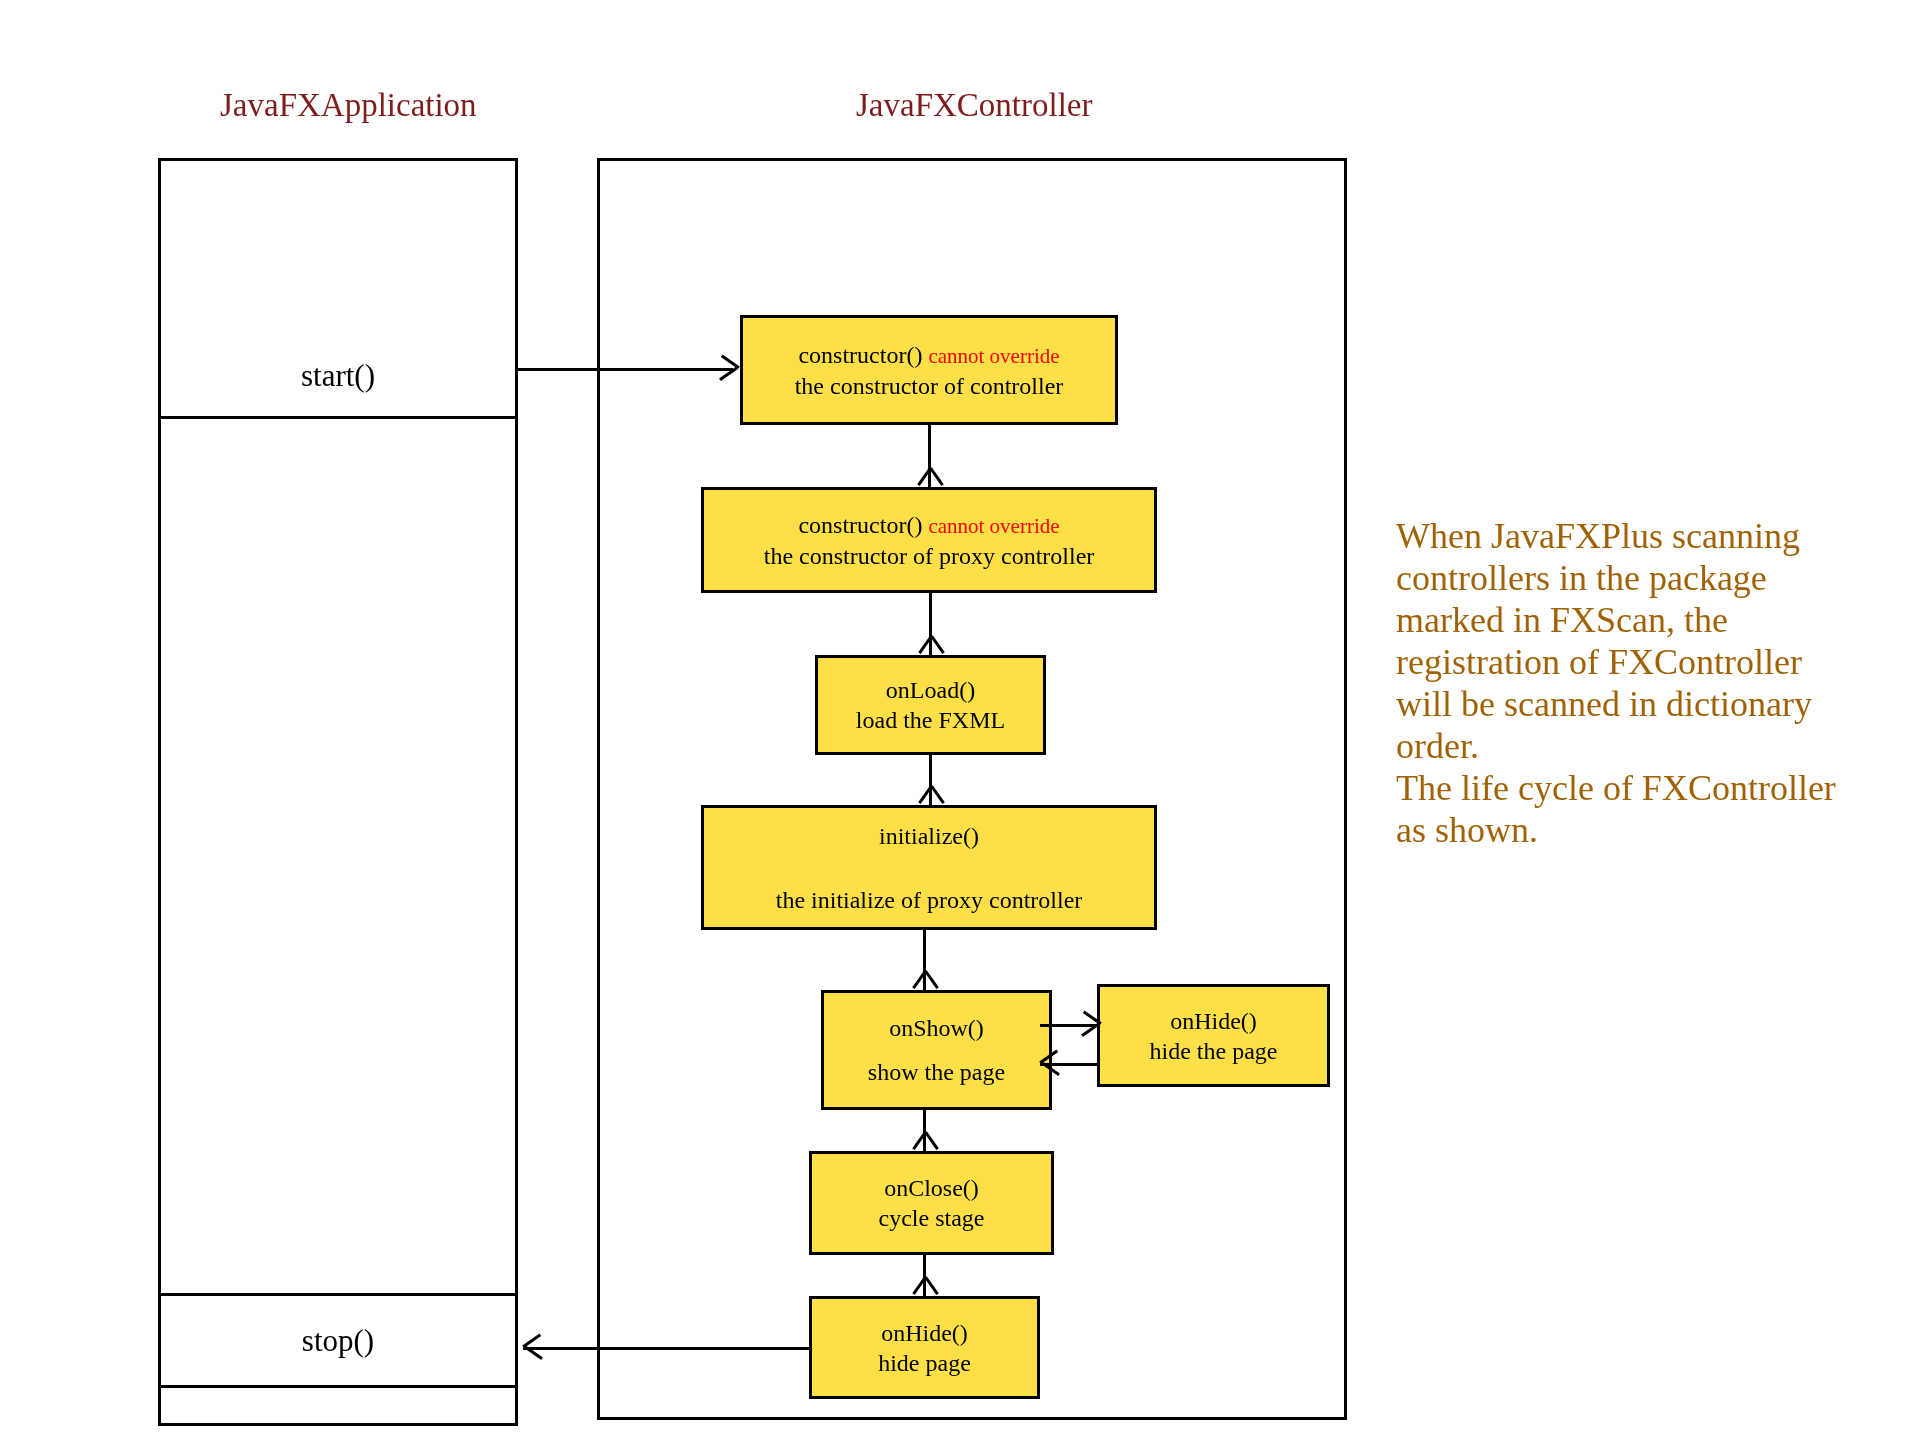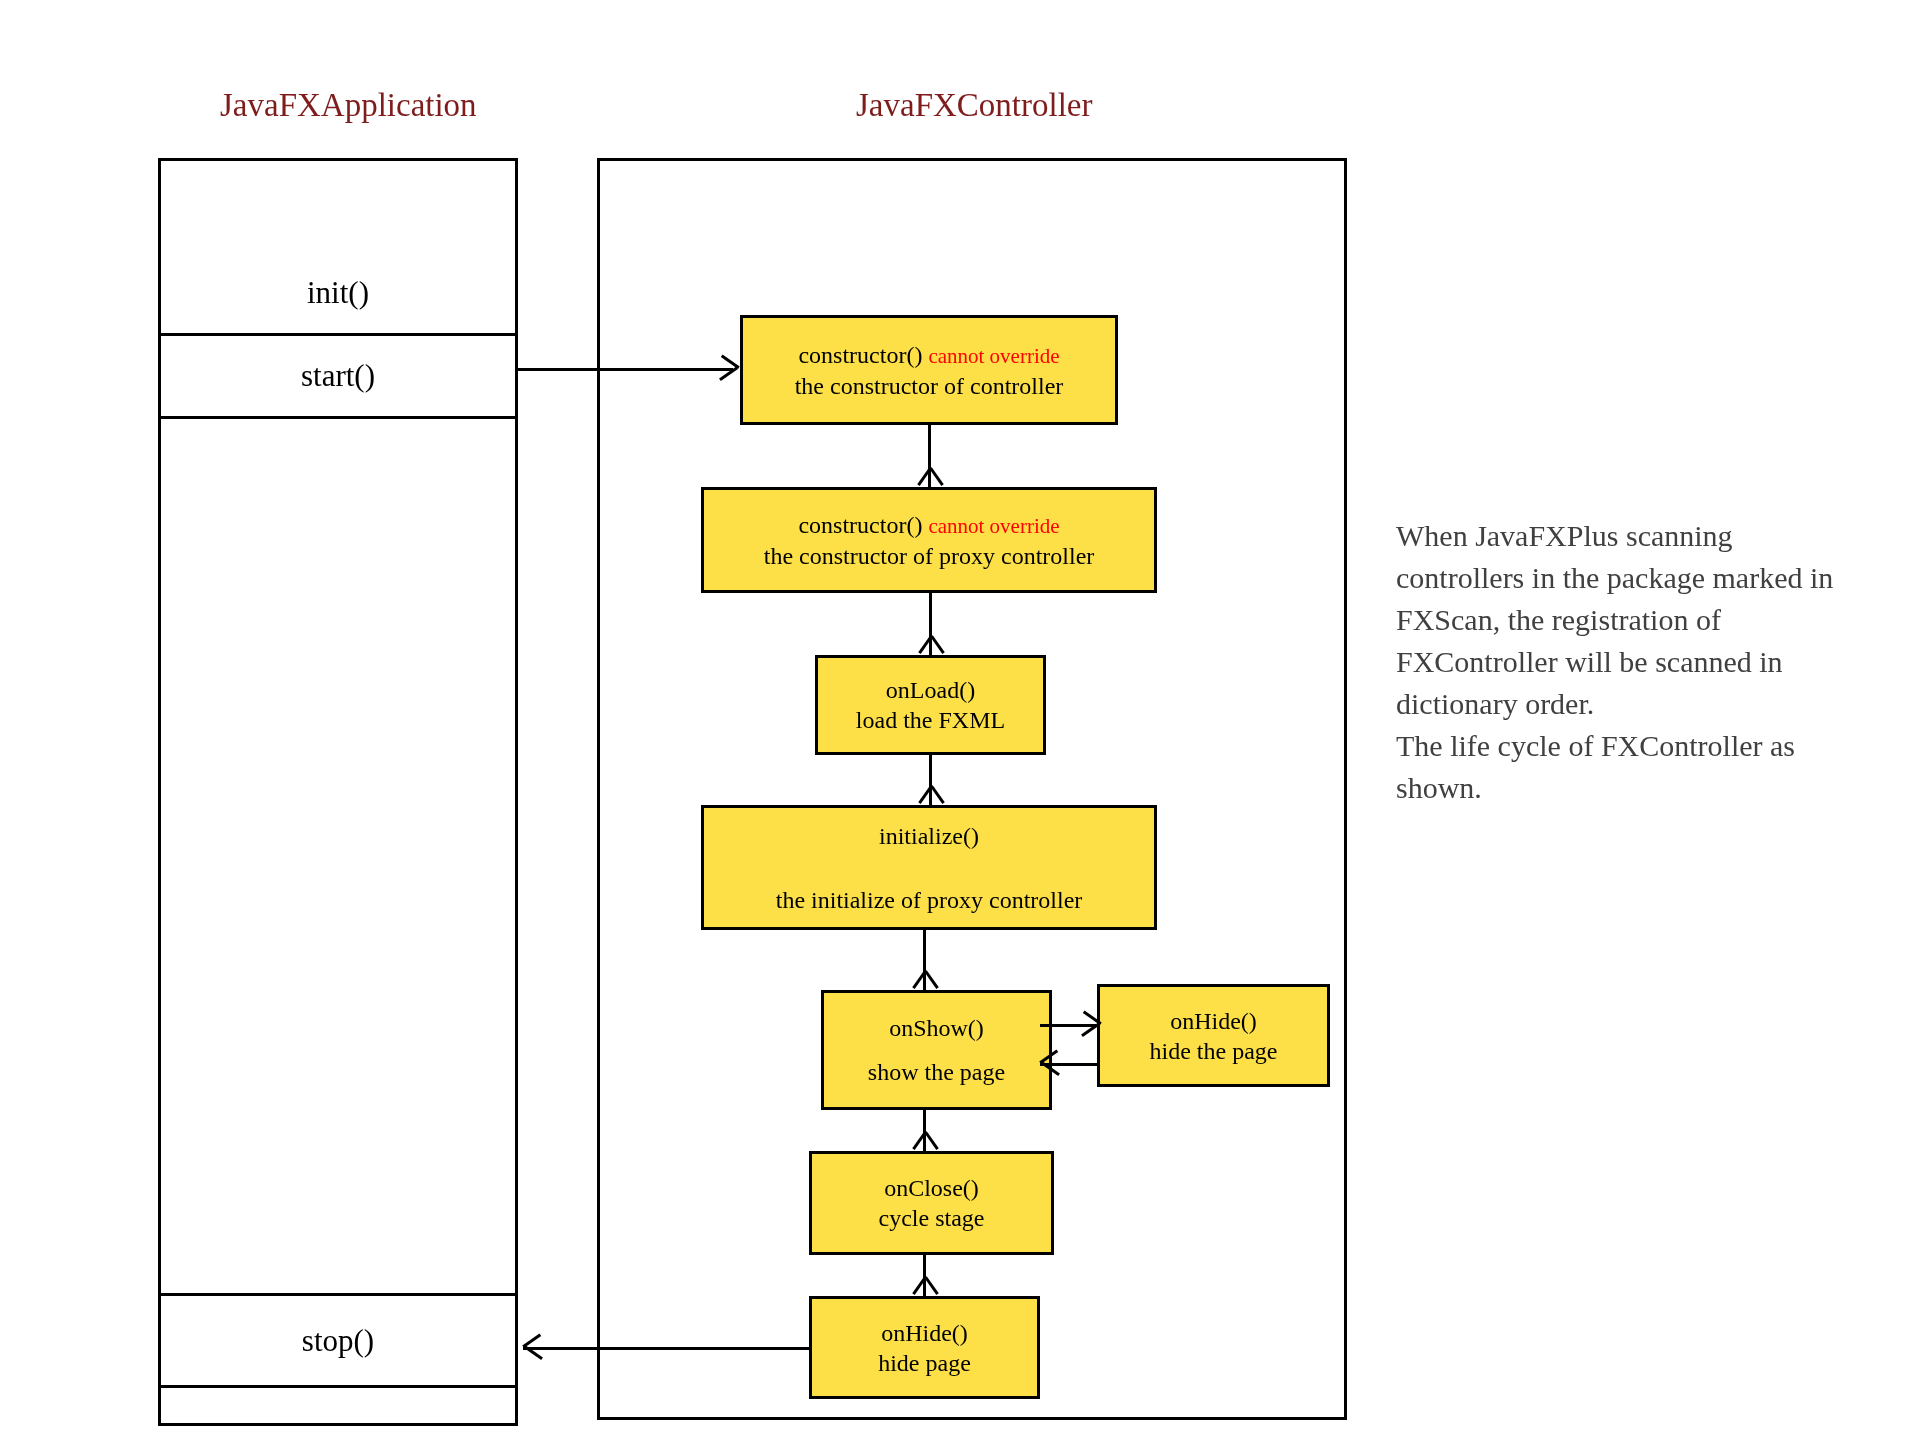--- a/index.html
+++ b/index.html
@@ -133,42 +133,39 @@
     height: 21px;
     background: #000;
     left: 0;
   }
   .arrow-left::before { top: 0; transform-origin: top left; transform: rotate(-55deg); }
   .arrow-left::after  { top: 0; transform-origin: top left; transform: rotate(-125deg); }
 
   
   .annotation {
     position: absolute;
-    font-size: 30px;
+    font-size: 36px;
     line-height: 42px;
-    color: #404040;
+    color: #a16207;
     width: 440px;
   }
   .annotation .para { margin: 0; }
 </style>
 </head>
 <body>
 
 <div id="canvas">
 
   <div class="col-title" style="left:220px; top:86px;">JavaFXApplication</div>
 
   <div class="col-title" style="left:856px; top:86px;">JavaFXController</div>
 
   <div class="outer-box" style="left:158px; top:158px; width:360px; height:1268px;">
 
 
-    <div class="app-row" style="top:92px; height:83px;">
-      <span class="app-label">init()</span>
-    </div>
 
     <div class="app-row" style="top:175px; height:83px;">
       <span class="app-label">start()</span>
     </div>
 
     <div class="app-row" style="top:258px; height:877px;">
       <span class="app-label"></span>
     </div>
 
     <div class="app-row" style="top:1135px; height:92px;">

